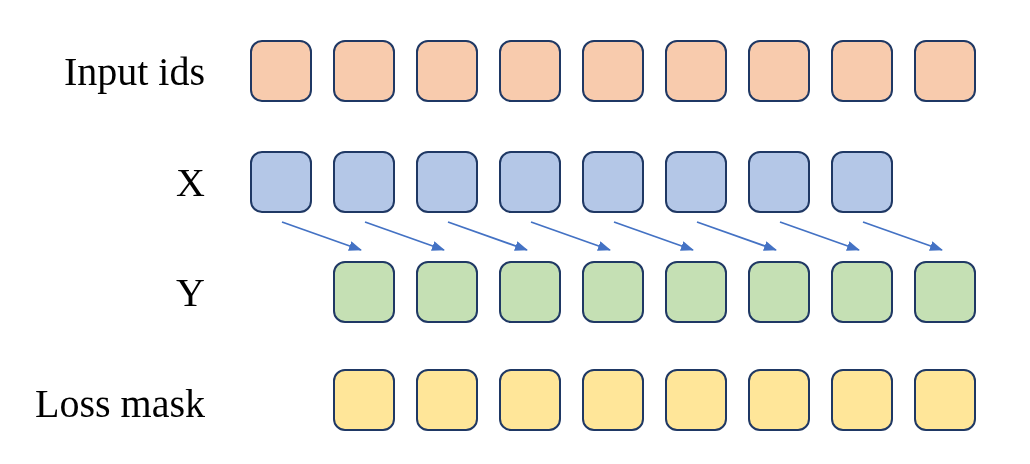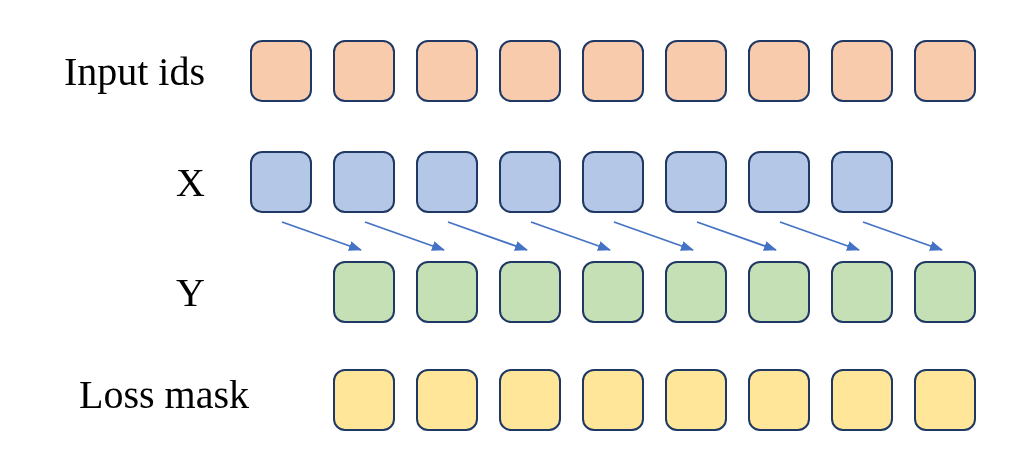--- a/index.html
+++ b/index.html
@@ -49,21 +49,21 @@
   }
 </style>
 </head>
 <body>
 
 <div id="canvas">
 
   <div class="row-label" id="label-0" style="top: 40px;">Input ids</div>
   <div class="row-label" id="label-1" style="top: 151px;">X</div>
   <div class="row-label" id="label-2" style="top: 261px;">Y</div>
-  <div class="row-label" id="label-3" style="top: 363px; padding-left: 44px;">Loss mask</div>
+  <div class="row-label" id="label-3" style="top: 372px;">Loss mask</div>
 
   <div class="row-squares" id="squares-0" style="top: 40px;">
       <div class="token-square" style="left: 250px; background: rgb(248, 203, 173); border-color: rgb(31, 56, 100);"></div>
       <div class="token-square" style="left: 333px; background: rgb(248, 203, 173); border-color: rgb(31, 56, 100);"></div>
       <div class="token-square" style="left: 416px; background: rgb(248, 203, 173); border-color: rgb(31, 56, 100);"></div>
       <div class="token-square" style="left: 499px; background: rgb(248, 203, 173); border-color: rgb(31, 56, 100);"></div>
       <div class="token-square" style="left: 582px; background: rgb(248, 203, 173); border-color: rgb(31, 56, 100);"></div>
       <div class="token-square" style="left: 665px; background: rgb(248, 203, 173); border-color: rgb(31, 56, 100);"></div>
       <div class="token-square" style="left: 748px; background: rgb(248, 203, 173); border-color: rgb(31, 56, 100);"></div>
       <div class="token-square" style="left: 831px; background: rgb(248, 203, 173); border-color: rgb(31, 56, 100);"></div>

